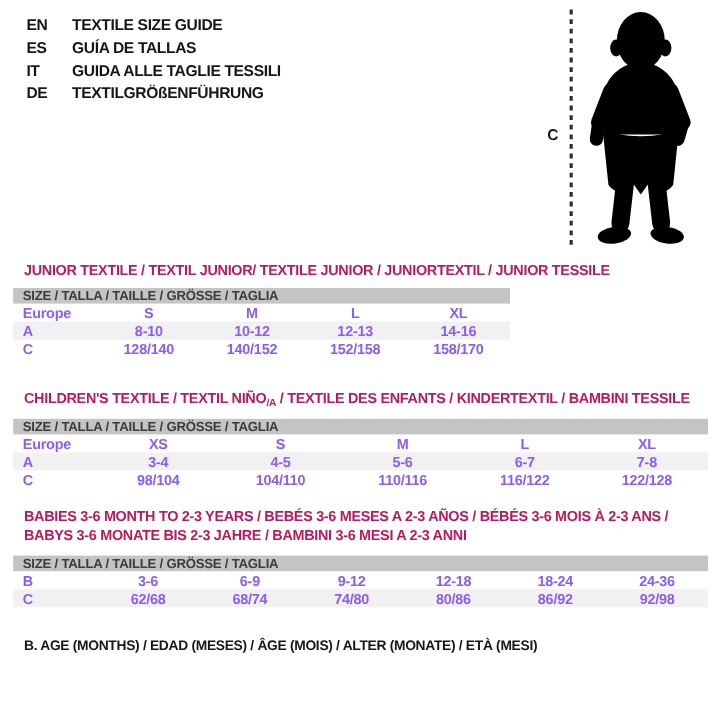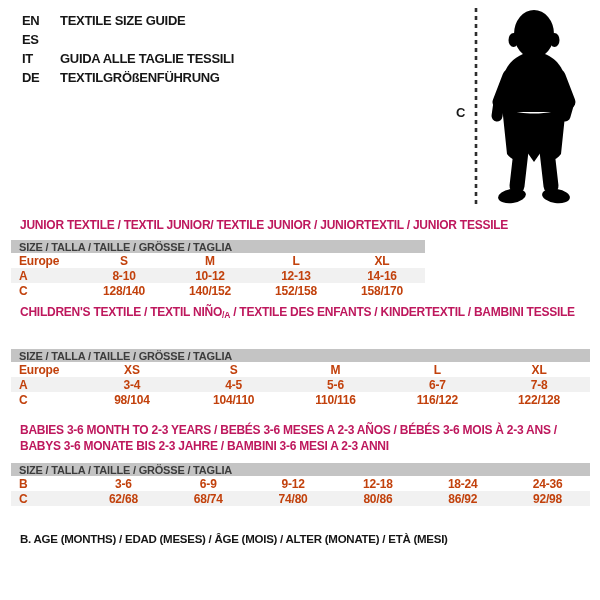--- a/index.html
+++ b/index.html
@@ -22,41 +22,42 @@
     font-size:12px;font-weight:bold;letter-spacing:-0.25px;color:#be185d;
     line-height:16px;white-space:nowrap;}
   .title-sub{font-size:8.5px;vertical-align:-2px;letter-spacing:-0.2px;}
   
   .size-table{position:absolute;left:11px;font-weight:bold;}
   .w-junior{width:414px;}
   .w-wide{width:579px;}
   .t-bar{height:13px;background:#c4c4c4;display:flex;align-items:center;
     padding-left:8px;font-size:11px;color:#3c3c3c;letter-spacing:-0.2px;box-sizing:border-box;}
   .t-row{display:flex;height:15px;align-items:center;
-    font-size:12px;color:#c2410c;letter-spacing:-0.2px;}
+    font-size:12px;color:#8b5cf6;letter-spacing:-0.2px;}
   .size-table > div:nth-child(3){background:#f1f1f1;}
   .t-label{width:70px;padding-left:8px;box-sizing:border-box;}
   .t-cell{flex:1;text-align:center;}
   
   .footnotes{position:absolute;left:20px;top:533px;}
   .footnote{height:17px;font-size:11.5px;font-weight:bold;
     letter-spacing:-0.25px;color:#161616;white-space:nowrap;}
 </style>
 </head>
 <body>
 
 <div class="page">
 
   <div class="lang-list">
     <div class="lang-row">
       <span class="lang-code">EN</span>
       <span class="lang-label">TEXTILE SIZE GUIDE</span>
     </div>
     <div class="lang-row">
       <span class="lang-code">ES</span>
+      <span class="lang-label">GUÍA DE TALLAS</span>
     </div>
     <div class="lang-row">
       <span class="lang-code">IT</span>
       <span class="lang-label">GUIDA ALLE TAGLIE TESSILI</span>
     </div>
     <div class="lang-row">
       <span class="lang-code">DE</span>
       <span class="lang-label">TEXTILGRÖßENFÜHRUNG</span>
     </div>
   </div>
@@ -102,21 +103,21 @@
     </div>
     <div class="t-row">
       <span class="t-label">C</span>
       <span class="t-cell">128/140</span>
       <span class="t-cell">140/152</span>
       <span class="t-cell">152/158</span>
       <span class="t-cell">158/170</span>
     </div>
   </div>
 
-  <h2 class="sec-title" style="top:304px;"><span>CHILDREN'S TEXTILE / TEXTIL NIÑO</span><span class="title-sub">/A</span><span> / TEXTILE DES ENFANTS / KINDERTEXTIL / BAMBINI TESSILE</span></h2>
+  <h2 class="sec-title" style="top:324px;"><span>CHILDREN'S TEXTILE / TEXTIL NIÑO</span><span class="title-sub">/A</span><span> / TEXTILE DES ENFANTS / KINDERTEXTIL / BAMBINI TESSILE</span></h2>
   <div class="size-table w-wide" style="top:349px;">
     <div class="t-bar">SIZE / TALLA / TAILLE / GRÖSSE / TAGLIA</div>
     <div class="t-row">
       <span class="t-label">Europe</span>
       <span class="t-cell">XS</span>
       <span class="t-cell">S</span>
       <span class="t-cell">M</span>
       <span class="t-cell">L</span>
       <span class="t-cell">XL</span>
     </div>

